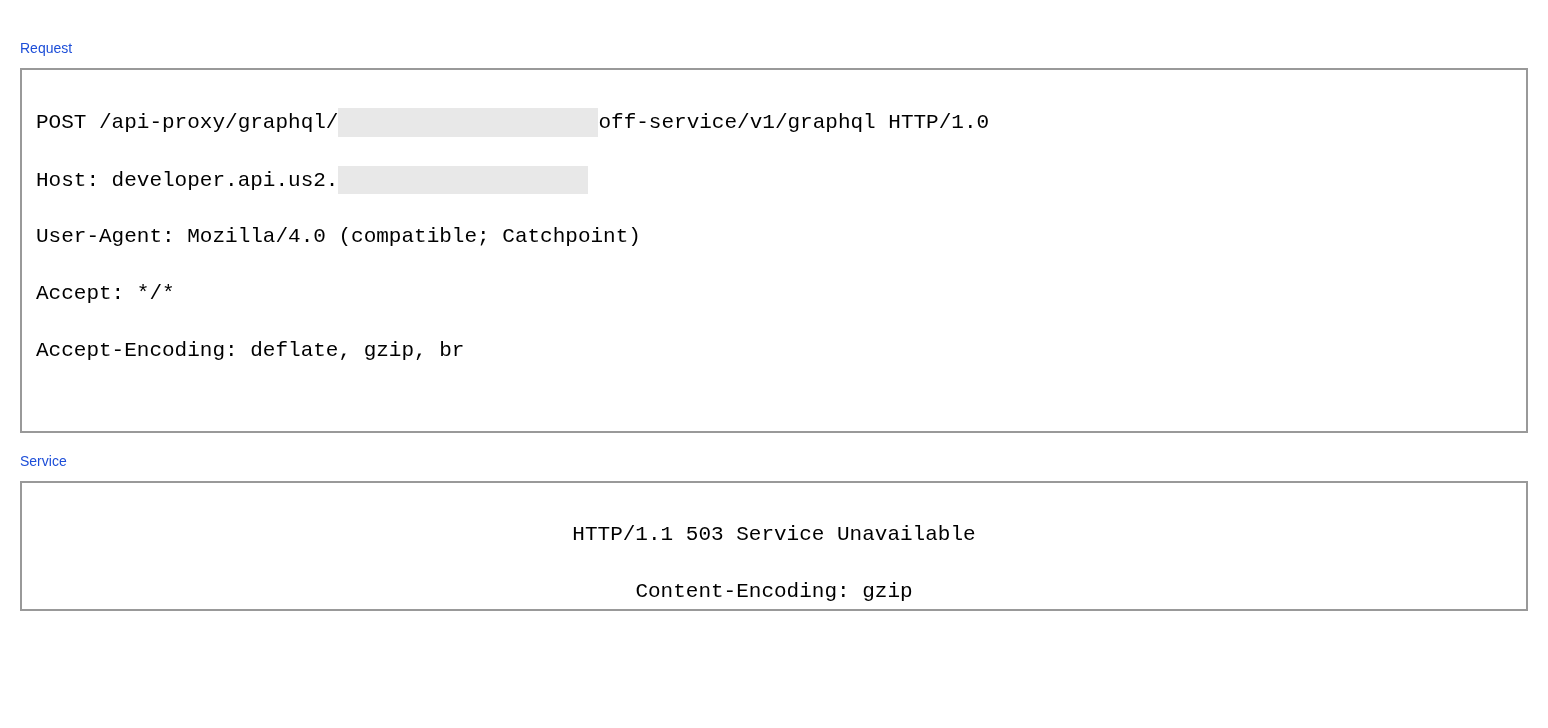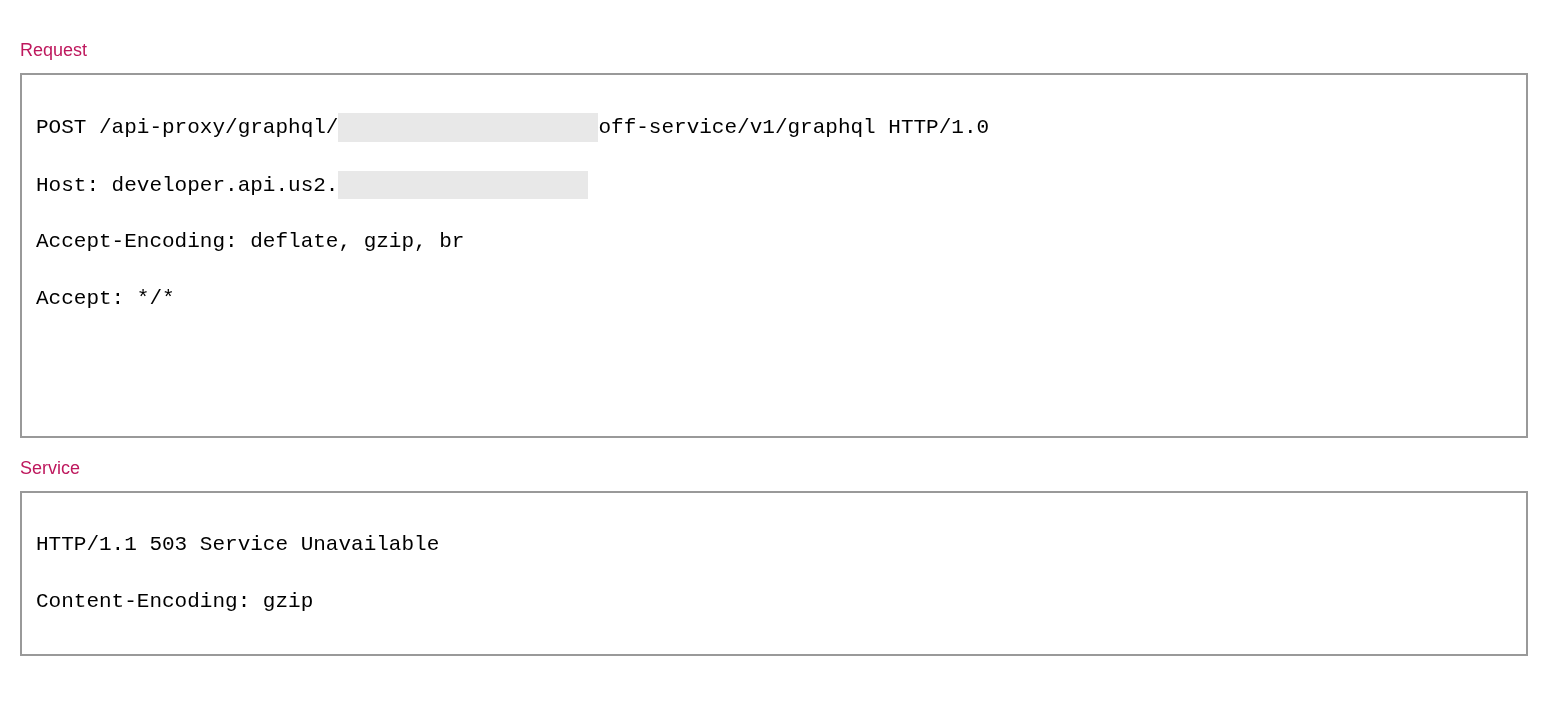--- a/index.html
+++ b/index.html
@@ -7,65 +7,67 @@
       margin: 0;
       padding: 0;
     }
     body {
       font-family: Arial, Helvetica, sans-serif;
       background: #ffffff;
       padding: 20px;
       color: #333;
     }
     .section-label {
-      font-size: 18px;
-      color: #be185d;
+      font-size: 14px;
+      color: #1d4ed8;
       margin-bottom: 12px;
       margin-top: 20px;
     }
     .code-box {
       border: 2px solid #999;
       padding: 10px 14px;
       font-family: "Lucida Console", "Courier New", monospace;
       font-size: 21px;
       line-height: 1.35;
       white-space: pre-wrap;
       word-wrap: break-word;
       overflow: hidden;
       position: relative;
       color: #000;
       background: #fff;
     }
     .request-box {
       height: 365px;
     }
     .response-box {
-      height: 165px;
+      height: 130px;
+      text-align: center;
     }
     .redacted {
       display: inline-block;
       background: #e8e8e8;
       color: transparent;
       user-select: none;
       vertical-align: middle;
     }
     .line {
       position: relative;
     }
   </style>
 </head>
 <body>
 
 <div class="section-label">Request</div>
 
 <div class="code-box request-box">
 <div class="line"><span>POST /api-proxy/graphql/</span><span class="redacted" style="width:260px;">xxxxxxxxxxxxx</span><span>off-service/v1/graphql HTTP/1.0</span></div>
 <div class="line"><span>Host: developer.api.us2.</span><span class="redacted" style="width:250px;">xxxxxxxxxxxxx</span></div>
+<div class="line">User-Agent: Mozilla/4.0 (compatible; Catchpoint)</div>
+<div class="line">Accept: */*</div>
 <div class="line">Accept-Encoding: deflate, gzip, br</div>
-<div class="line">Accept: */*</div>
 
 
 
 
 
 
 </div>
 
 <div class="section-label">Service</div>
 

